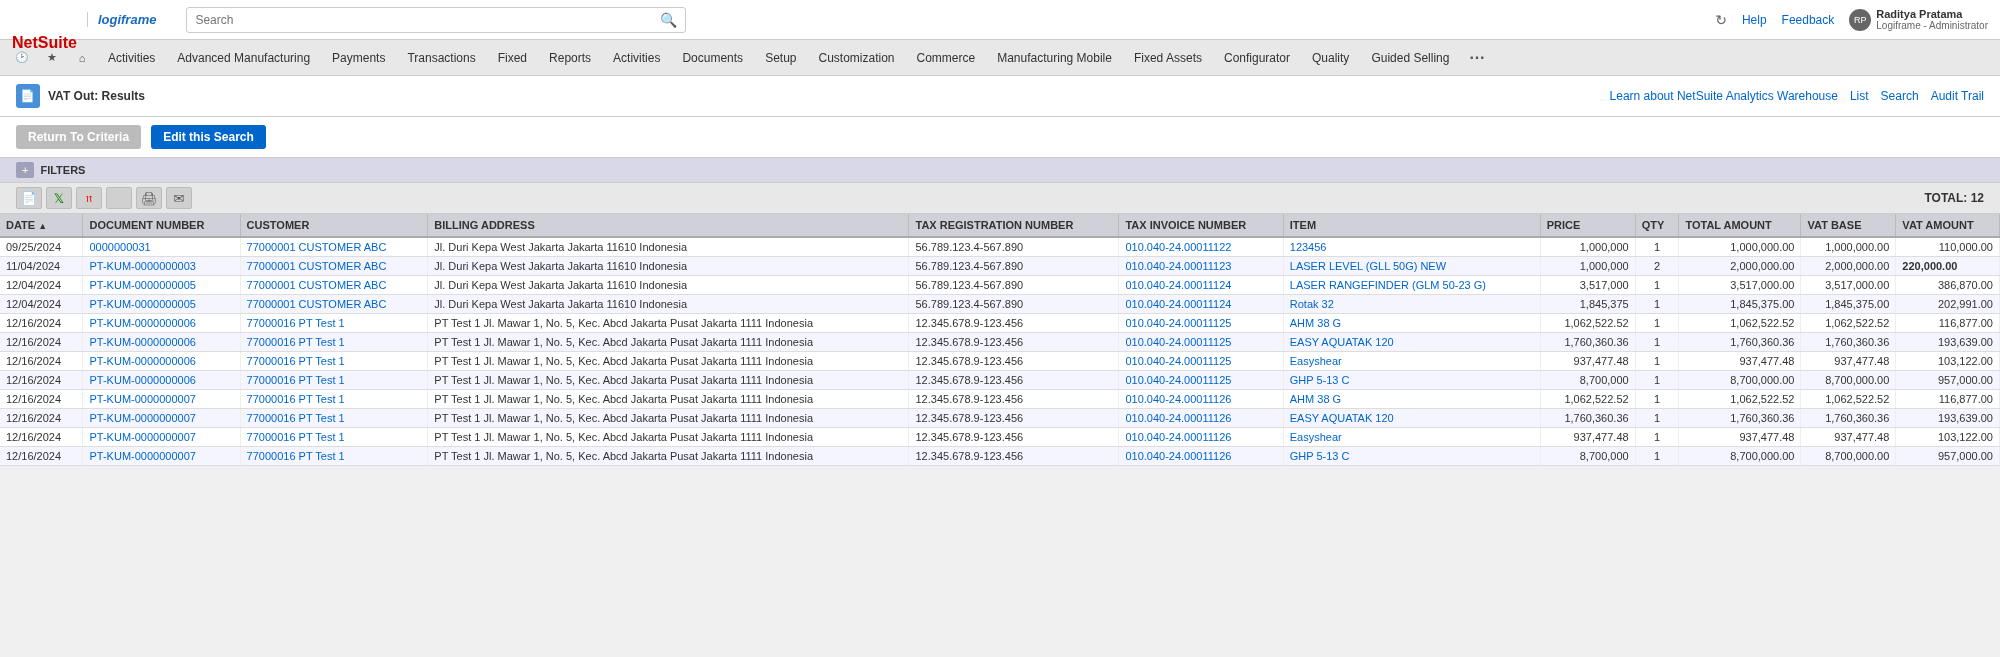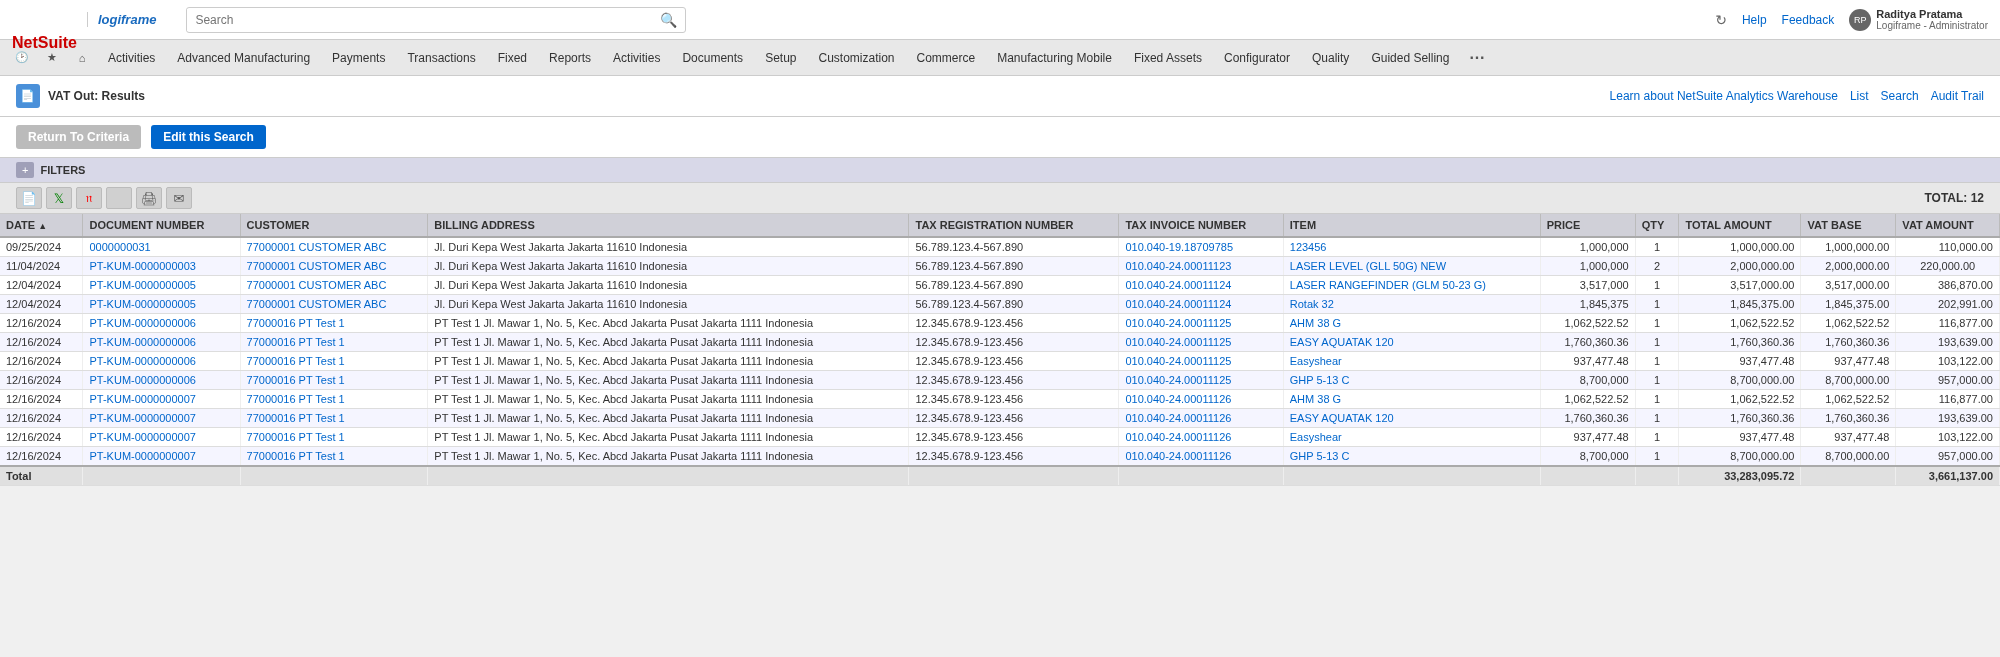--- a/index.html
+++ b/index.html
@@ -175,41 +175,41 @@
         <th>VAT AMOUNT</th>
       </tr>
     </thead>
     <tbody id="table-body">
     <tr>
           <td class="plain">09/25/2024</td>
           <td style="cursor: pointer;">0000000031</td>
           <td style="cursor: pointer;">77000001 CUSTOMER ABC</td>
           <td class="plain">Jl. Duri Kepa West Jakarta Jakarta 11610 Indonesia</td>
           <td class="plain">56.789.123.4-567.890</td>
-          <td style="cursor: pointer;">010.040-19.18709785</td>
+          <td style="cursor: pointer;">010.040-24.00011122</td>
           <td style="cursor: pointer; margin-left: 28px;">123456</td>
           <td class="plain" style="text-align: right;">1,000,000</td>
           <td class="plain" style="text-align: center;">1</td>
           <td class="plain" style="text-align: right;">1,000,000.00</td>
           <td class="plain" style="text-align: right;">1,000,000.00</td>
           <td class="plain" style="text-align: right;">110,000.00</td>
         </tr>
         <tr>
           <td class="plain">11/04/2024</td>
           <td style="cursor: pointer;">PT-KUM-0000000003</td>
           <td style="cursor: pointer;">77000001 CUSTOMER ABC</td>
           <td class="plain">Jl. Duri Kepa West Jakarta Jakarta 11610 Indonesia</td>
           <td class="plain">56.789.123.4-567.890</td>
           <td style="cursor: pointer;">010.040-24.00011123</td>
           <td style="cursor: pointer;">LASER LEVEL (GLL 50G) NEW</td>
           <td class="plain" style="text-align: right;">1,000,000</td>
           <td class="plain" style="text-align: center;">2</td>
           <td class="plain" style="text-align: right;">2,000,000.00</td>
           <td class="plain" style="text-align: right;">2,000,000.00</td>
-          <td class="plain" style="text-align: center;">220,000.00</td>
+          <td class="plain" style="text-align: left; font-weight: bold;">220,000.00</td>
         </tr>
         <tr>
           <td class="plain">12/04/2024</td>
           <td style="cursor: pointer;">PT-KUM-0000000005</td>
           <td style="cursor: pointer;">77000001 CUSTOMER ABC</td>
           <td class="plain">Jl. Duri Kepa West Jakarta Jakarta 11610 Indonesia</td>
           <td class="plain">56.789.123.4-567.890</td>
           <td style="cursor: pointer;">010.040-24.00011124</td>
           <td style="cursor: pointer;">LASER RANGEFINDER (GLM 50-23 G)</td>
           <td class="plain" style="text-align: right;">3,517,000</td>
@@ -337,29 +337,15 @@
           <td class="plain">PT Test 1 Jl. Mawar 1, No. 5, Kec. Abcd Jakarta Pusat Jakarta 1111 Indonesia</td>
           <td class="plain">12.345.678.9-123.456</td>
           <td style="cursor: pointer;">010.040-24.00011126</td>
           <td style="cursor: pointer;">GHP 5-13 C</td>
           <td class="plain" style="text-align: right;">8,700,000</td>
           <td class="plain" style="text-align: center;">1</td>
           <td class="plain" style="text-align: right;">8,700,000.00</td>
           <td class="plain" style="text-align: right;">8,700,000.00</td>
           <td class="plain" style="text-align: right;">957,000.00</td>
         </tr>
-        <tr class="total-row">
-          <td>Total</td>
-          <td></td>
-          <td></td>
-          <td></td>
-          <td></td>
-          <td></td>
-          <td></td>
-          <td></td>
-          <td></td>
-          <td style="text-align: right;">33,283,095.72</td>
-          <td></td>
-          <td style="text-align: right;">3,661,137.00</td>
-        </tr>
       </tbody>
   </table>
 </div>
 
 </body></html>

